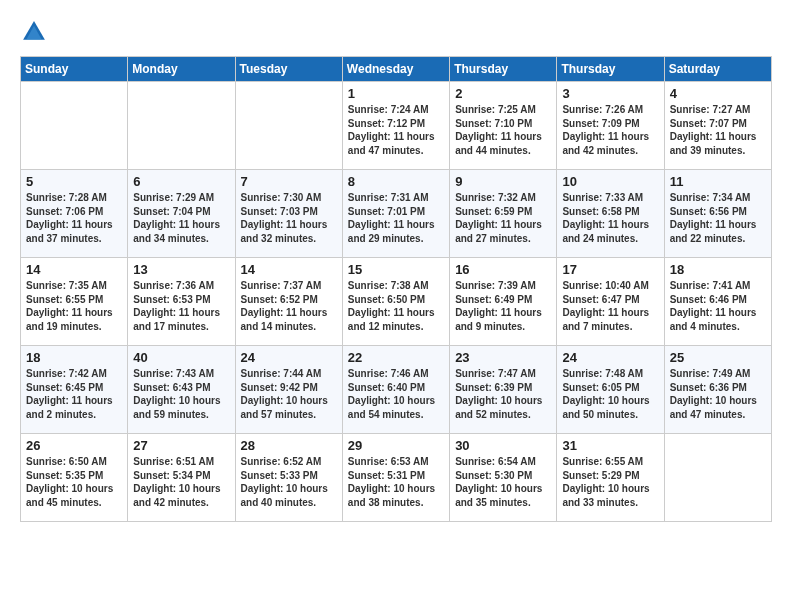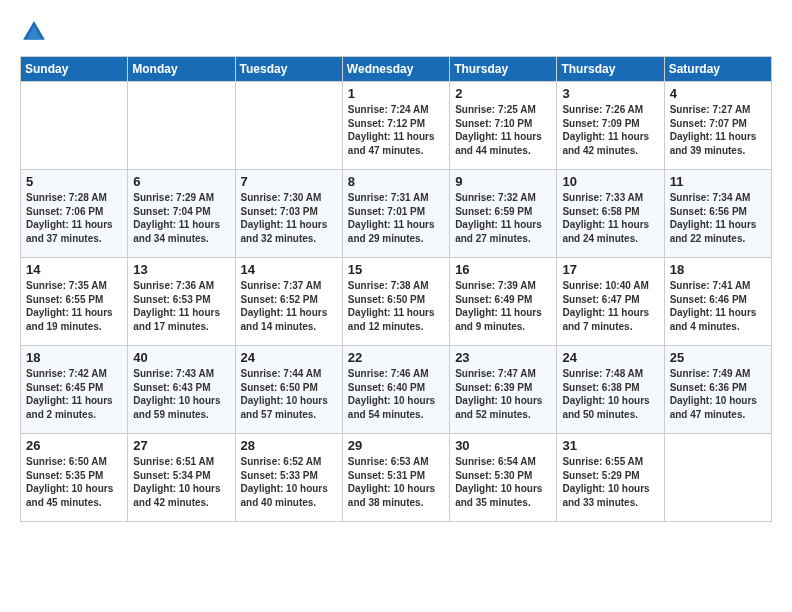--- a/index.html
+++ b/index.html
@@ -256,39 +256,39 @@
           </td>
           <td>
             <span class="day-number">40</span>
             <div class="day-info">Sunrise: 7:43 AM
 Sunset: 6:43 PM
 Daylight: 10 hours and 59 minutes.</div>
           </td>
           <td>
             <span class="day-number">24</span>
             <div class="day-info">Sunrise: 7:44 AM
-Sunset: 6:50 PM
+Sunset: 9:42 PM
 Daylight: 10 hours and 57 minutes.</div>
           </td>
           <td>
             <span class="day-number">22</span>
             <div class="day-info">Sunrise: 7:46 AM
 Sunset: 6:40 PM
 Daylight: 10 hours and 54 minutes.</div>
           </td>
           <td>
             <span class="day-number">23</span>
             <div class="day-info">Sunrise: 7:47 AM
 Sunset: 6:39 PM
 Daylight: 10 hours and 52 minutes.</div>
           </td>
           <td>
             <span class="day-number">24</span>
             <div class="day-info">Sunrise: 7:48 AM
-Sunset: 6:38 PM
+Sunset: 6:05 PM
 Daylight: 10 hours and 50 minutes.</div>
           </td>
           <td>
             <span class="day-number">25</span>
             <div class="day-info">Sunrise: 7:49 AM
 Sunset: 6:36 PM
 Daylight: 10 hours and 47 minutes.</div>
           </td>
         </tr>
         <tr>

